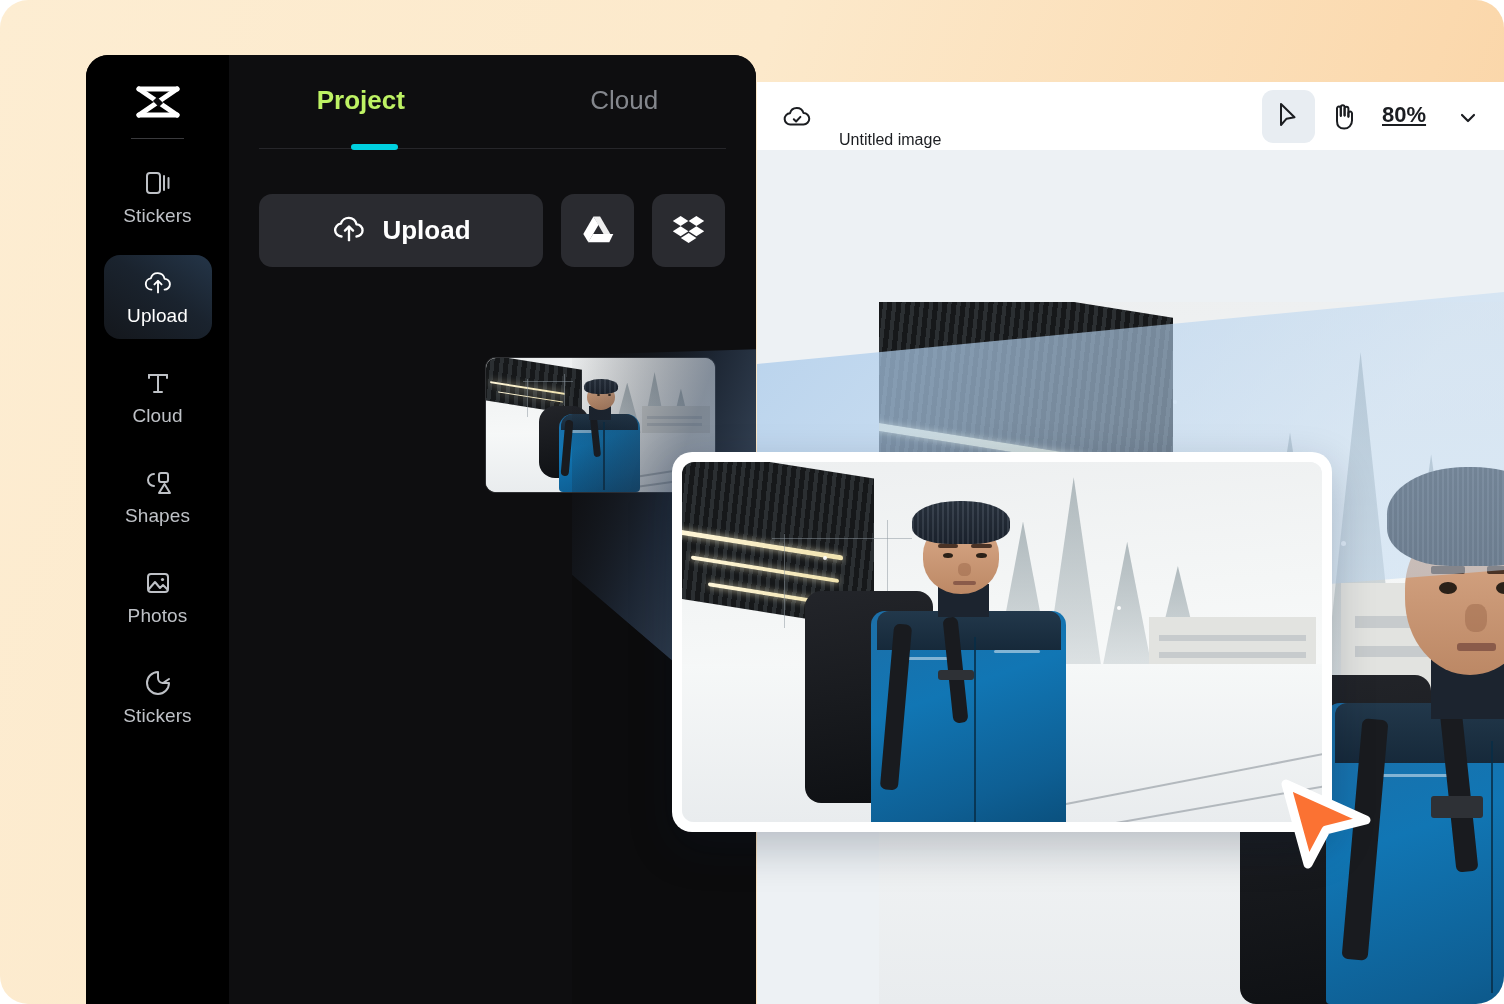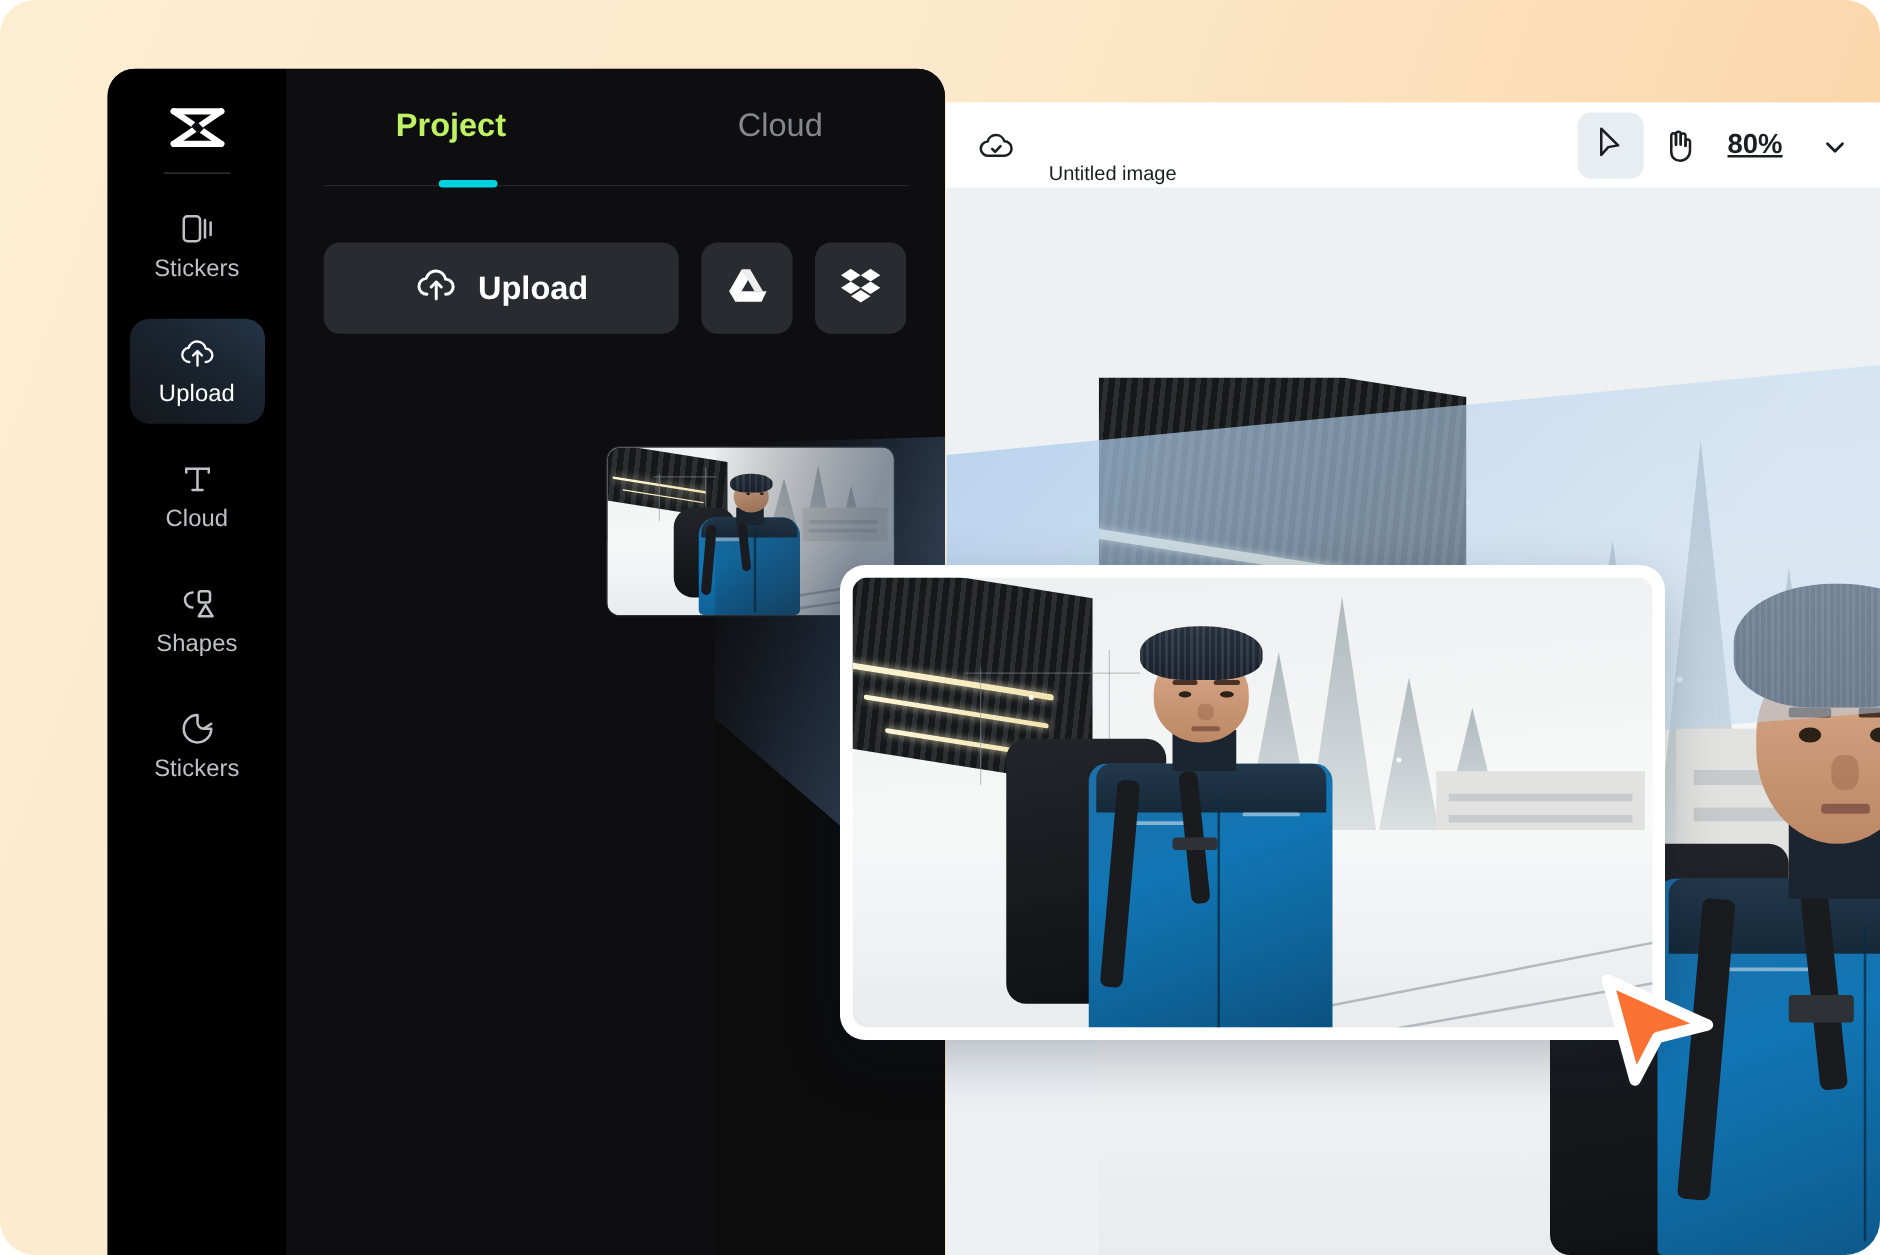--- a/index.html
+++ b/index.html
@@ -236,20 +236,30 @@
         <span class="ri-ico">
           <svg width="30" height="30" viewBox="0 0 30 30" fill="none">
             <path d="M11 6a6 6 0 1 0 0 12" stroke="#BEC1C6" stroke-width="2" stroke-linecap="round"></path>
             <rect x="16" y="5" width="9" height="9" rx="2" stroke="#BEC1C6" stroke-width="2"></rect>
             <path d="M16 25h11l-5.5-9z" stroke="#BEC1C6" stroke-width="2" stroke-linejoin="round"></path>
           </svg>
         </span>
         <span class="ri-lbl">Shapes</span>
       </div>
 
+      <div class="rail-item">
+        <span class="ri-ico">
+          <svg width="30" height="30" viewBox="0 0 30 30" fill="none">
+            <rect x="5" y="6" width="20" height="18" rx="3" stroke="#BEC1C6" stroke-width="2"></rect>
+            <circle cx="19.5" cy="11.5" r="1.6" fill="#BEC1C6"></circle>
+            <path d="M6 21l6-7 5 6 3-3 4 4" stroke="#BEC1C6" stroke-width="2" stroke-linejoin="round" stroke-linecap="round"></path>
+          </svg>
+        </span>
+        <span class="ri-lbl">Photos</span>
+      </div>
 
       <div class="rail-item">
         <span class="ri-ico">
           <svg width="30" height="30" viewBox="0 0 30 30" fill="none">
             <path d="M15 4a11 11 0 1 0 11 11h-6a5 5 0 0 1-5-5z" stroke="#BEC1C6" stroke-width="2" stroke-linejoin="round"></path>
             <path d="M20 15l6-4" stroke="#BEC1C6" stroke-width="2" stroke-linecap="round"></path>
           </svg>
         </span>
         <span class="ri-lbl">Stickers</span>
       </div>

